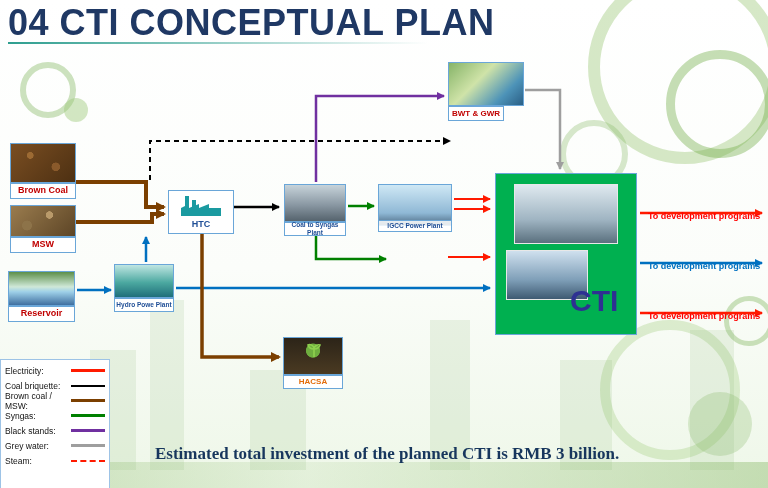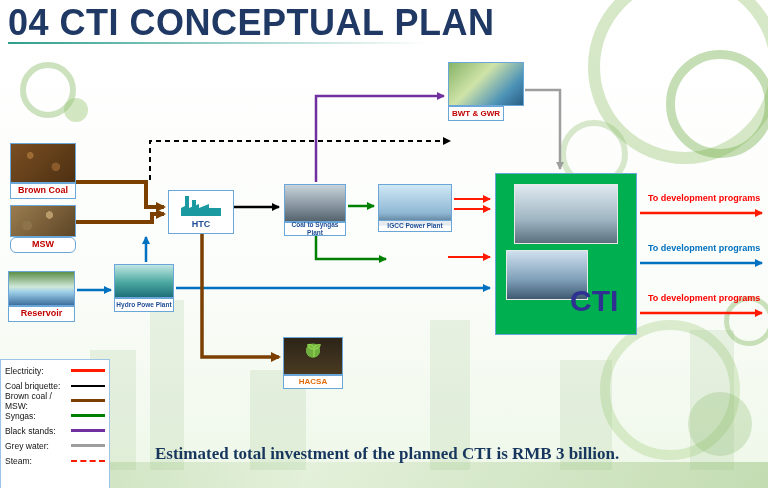--- a/index.html
+++ b/index.html
@@ -35,21 +35,21 @@
   .ph-hydro{background:linear-gradient(180deg,#bfe6e2 0%,#4ba8a0 55%,#1f6f7a 100%);}
   .ph-hacsa{background:radial-gradient(circle at 50% 35%,#6fae3f 18%,transparent 20%),linear-gradient(180deg,#2c2418 0%,#4a3a22 100%);}
   .ph-plant1{background:linear-gradient(180deg,#dfe9ef 0%,#9fb4c2 60%,#5a707e 100%);}
   .ph-plant2{background:linear-gradient(180deg,#cfe0ee 0%,#7f9fb8 60%,#3e5a72 100%);}
   
   .cti-box{position:absolute;left:495px;top:173px;width:142px;height:162px;background:#00b050;
     border:1px solid #6aa6d8;box-sizing:border-box;z-index:10;}
   .cti-photo{position:absolute;border:1px solid #e8e8e8;box-sizing:border-box;}
   .cti-text{position:absolute;left:74px;top:110px;font-size:30px;font-weight:900;color:#2e3192;z-index:12;}
   
-  .out-label{position:absolute;font-size:9px;font-weight:bold;z-index:12;white-space:nowrap;}
+  .out-label{position:absolute;font-size:9px;font-weight:bold;z-index:12;white-space:nowrap;margin-top:18px;}
   
   .legend{position:absolute;left:0px;top:359px;width:110px;height:132px;background:#fff;
     border:1px solid #9dc3e6;box-sizing:border-box;z-index:15;padding:3px 4px 0 4px;}
   .lg-row{display:flex;align-items:center;justify-content:space-between;height:15px;font-size:8.5px;color:#111;}
   .lg-line{width:34px;height:0;border-top:3px solid #000;flex:none;}
   .c-water{border-color:#0070c0}.c-elec{border-color:#ff1a00}.c-coal{border-color:#7b3f00}
   .c-briq{border-color:#000;border-top-width:2px}.c-syn{border-color:#008000}
   .c-blk{border-color:#7030a0}.c-grey{border-color:#9e9e9e}
   .c-steam{border-color:#ff1a00;border-top-style:dashed;border-top-width:2px}
   
@@ -127,21 +127,21 @@
     <path d="M202,234 L202,357 L279,357" fill="none" stroke="#7b3f00" stroke-width="3.5" marker-end="url(#ah-brown)"></path>
     <path d="M640,213 L762,213" fill="none" stroke="#ff1a00" stroke-width="2.5" marker-end="url(#ah-red)"></path>
     <path d="M640,263 L762,263" fill="none" stroke="#0070c0" stroke-width="2.5" marker-end="url(#ah-blue)"></path>
     <path d="M640,313 L762,313" fill="none" stroke="#ff1a00" stroke-width="2.5" marker-end="url(#ah-red)"></path>
   </svg>
 
   <div class="nimg ph-coal" style="left:10px;top:143px;width:66px;height:40px;"></div>
   <div class="nlabel red" style="left:10px;top:183px;width:66px;height:16px;font-size:9px;">Brown Coal</div>
 
   <div class="nimg ph-msw" style="left:10px;top:205px;width:66px;height:32px;"></div>
-  <div class="nlabel red" style="left:10px;top:237px;width:66px;height:16px;font-size:9px;border-radius:6px;">MSW</div>
+  <div class="nlabel red" style="left:10px;top:237px;width:66px;height:16px;font-size:9px;">MSW</div>
 
   <div class="nimg ph-reservoir" style="left:8px;top:271px;width:67px;height:35px;"></div>
   <div class="nlabel red" style="left:8px;top:306px;width:67px;height:16px;font-size:9px;">Reservoir</div>
 
   <div class="node-box" style="left:168px;top:190px;width:66px;height:44px;">
     <span style="line-height:0;">
       <svg width="44" height="24" viewBox="0 0 44 24">
         <rect x="6" y="2" width="4" height="16" fill="#1a9aa0"></rect>
         <rect x="13" y="6" width="4" height="12" fill="#1a9aa0"></rect>
         <polygon points="2,22 2,14 10,10 10,14 20,10 20,14 30,10 30,14 42,14 42,22" fill="#1a9aa0"></polygon>

